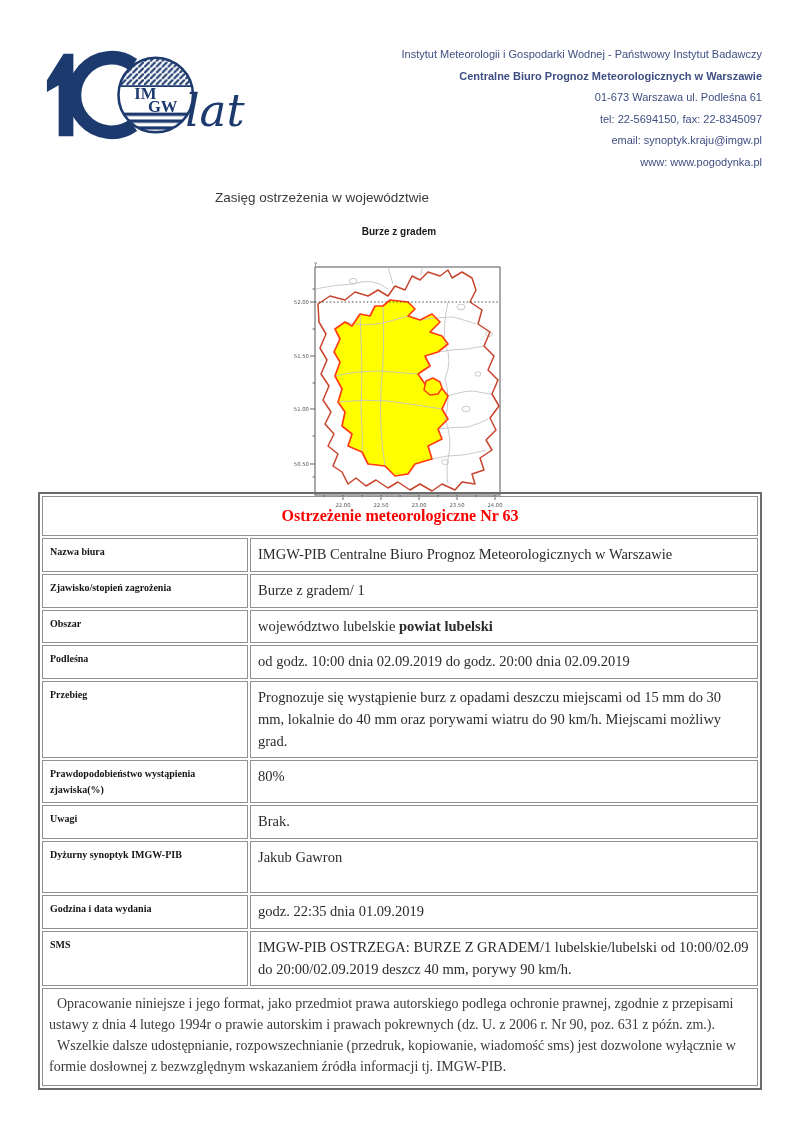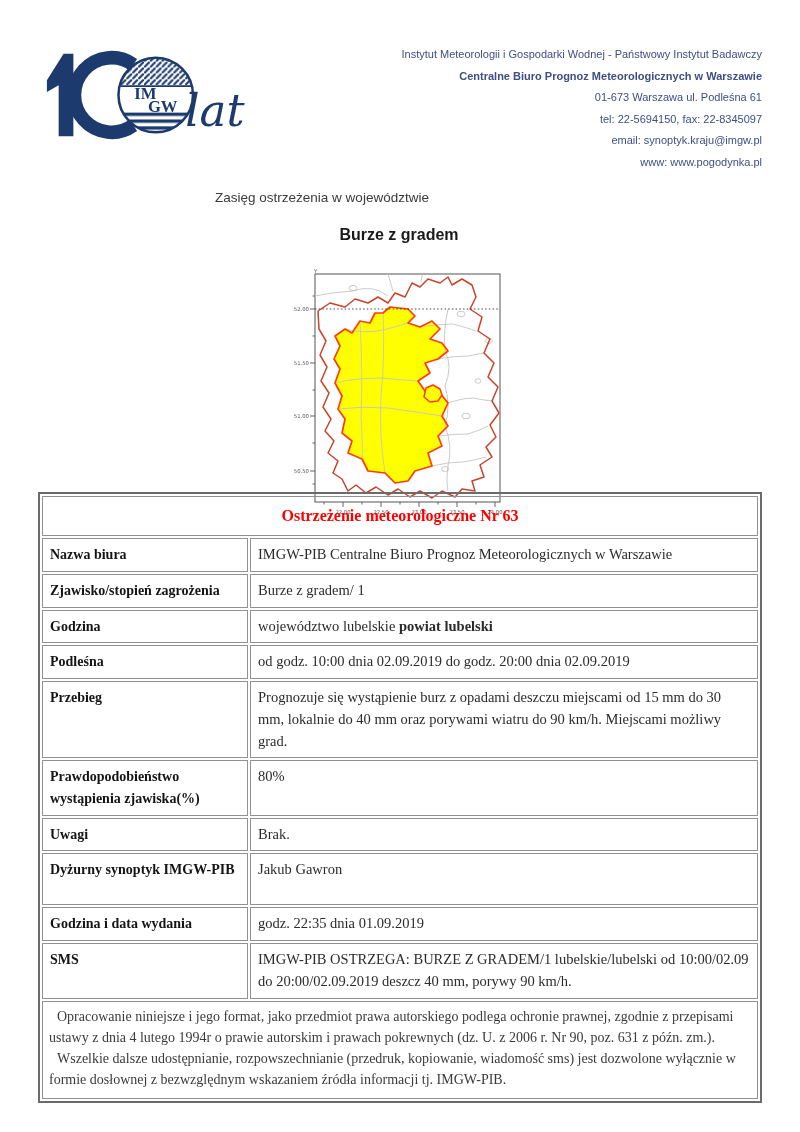--- a/index.html
+++ b/index.html
@@ -17,35 +17,35 @@
     text-align:right;color:#3e4e82;font-size:11px;line-height:21.5px;
   }
   .header-text .bold{font-weight:bold;}
   
   .section-title{
     position:absolute;left:0;top:190px;width:644px;text-align:center;
     color:#3a3a3a;font-size:13.5px;
   }
   .map-block{position:absolute;left:293px;top:226px;width:212px;}
   .map-title{
-    text-align:center;font-size:16px;font-weight:600;color:#1a1a1a;margin-bottom:22px;
+    text-align:center;font-size:10px;font-weight:600;color:#1a1a1a;margin-bottom:22px;
   }
   .map-svg{display:block;}
   .tick-label{font-family:"DejaVu Sans",sans-serif;font-size:5.3px;fill:#555;}
   
   .wtable{
     position:absolute;left:38px;top:492px;width:724px;
     border:2px solid #6b6b6b;border-spacing:2px;
     font-family:"Liberation Serif",serif;color:#2b2b2b;
   }
   .wtable td{border:1px solid #919191;vertical-align:top;padding:5px 7px;font-size:14.5px;line-height:1.5;}
   .wtable td.title-cell{
     text-align:center;font-size:16px;font-weight:bold;color:#fb0000;padding:7px 4px;
   }
-  .wtable td.lbl{font-weight:bold;width:190px;color:#141414;font-size:14px;line-height:1.55;}
+  .wtable td.lbl{font-weight:bold;width:190px;color:#141414;font-size:10px;line-height:1.55;}
   .wtable td.footer-cell{font-size:14px;color:#3a3a3a;line-height:1.5;padding:4px 6px 8px 6px;}
   .wtable td.footer-cell p{margin:0;text-indent:8px;}
   .bold-part{font-weight:bold;}
 </style>
 </head>
 <body>
 
 <div class="page">
 
   <svg class="logo" viewBox="0 0 212 102" aria-hidden="true">
@@ -170,21 +170,21 @@
     </tr>
     <tr>
       <td class="lbl">Nazwa biura</td>
       <td>IMGW-PIB Centralne Biuro Prognoz Meteorologicznych w Warszawie</td>
     </tr>
     <tr>
       <td class="lbl">Zjawisko/stopień zagrożenia</td>
       <td>Burze z gradem/ 1</td>
     </tr>
     <tr>
-      <td class="lbl">Godzina</td>
+      <td class="lbl">Obszar</td>
       <td><span>województwo lubelskie </span><span class="bold-part">powiat lubelski</span></td>
     </tr>
     <tr>
       <td class="lbl">Podleśna</td>
       <td>od godz. 10:00 dnia 02.09.2019 do godz. 20:00 dnia 02.09.2019</td>
     </tr>
     <tr>
       <td class="lbl">Przebieg</td>
       <td>Prognozuje się wystąpienie burz z opadami deszczu miejscami od 15 mm do 30 mm, lokalnie do 40 mm oraz porywami wiatru do 90 km/h. Miejscami możliwy grad.</td>
     </tr>

